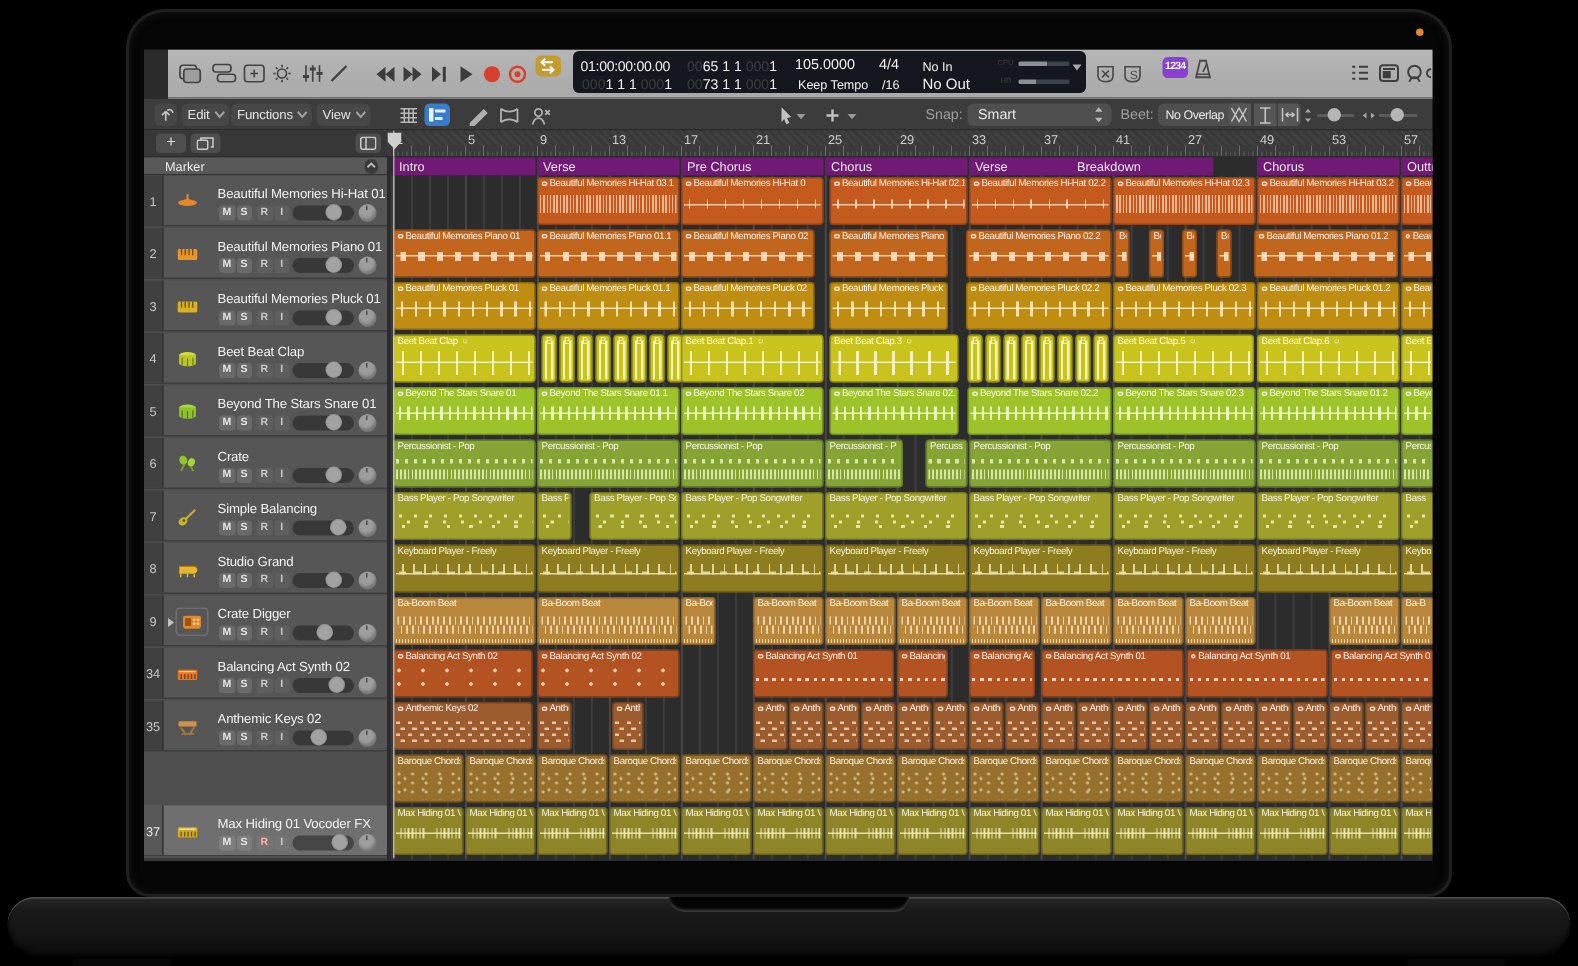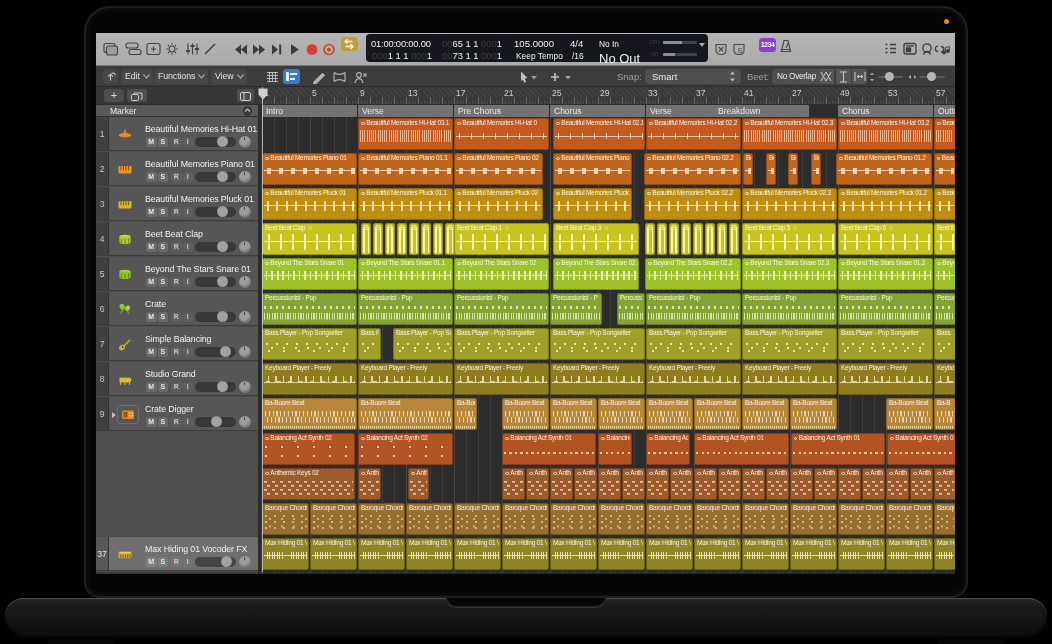--- a/index.html
+++ b/index.html
@@ -2,21 +2,21 @@
 <html><head><meta charset="utf-8"><style>
 *{margin:0;padding:0;box-sizing:border-box}
 html,body{width:1052px;height:644px;background:#000;overflow:hidden;font-family:"Liberation Sans",sans-serif}
 .ab{position:absolute}
 #lid{position:absolute;left:84px;top:6px;width:884px;height:592px;background:#050505;border-radius:26px 26px 16px 16px;box-shadow:inset 0 0 0 2px #1f1f1f, inset 0 0 6px 3px rgba(60,60,60,.25)}
 #base{position:absolute;left:5px;top:598px;width:1042px;height:40px;border-radius:22px 22px 26px 26px;background:linear-gradient(180deg,#3d3d3d 0,#242424 2px,#1a1a1a 9px,#161616 50%,#0e0e0e 88%);box-shadow:inset 0 1px 0 #4a4a4a,inset 0 -2px 3px rgba(0,0,0,.8)}
 #scoop{position:absolute;left:446px;top:598px;width:160px;height:10px;background:#050505;border-radius:0 0 80px 80px;box-shadow:inset 0 -1.5px 2px rgba(120,120,120,.5)}
 #ft1,#ft2{position:absolute;top:639px;width:66px;height:5px;background:#070707;border-radius:3px}
 #cam{position:absolute;left:944px;top:19px;width:5px;height:5px;border-radius:50%;background:#e2882b}
 #scr{position:absolute;left:96px;top:33px;width:859px;height:541px;background:#2b2b2b;overflow:hidden}
-#cbar{position:absolute;left:0;top:0;width:859px;height:33px;background:linear-gradient(#b6b6b6,#a9a9a9);border-bottom:1px solid #7c7c7c}
+#cbar{position:absolute;left:16px;top:0;width:859px;height:33px;background:linear-gradient(#b6b6b6,#a9a9a9);border-bottom:1px solid #7c7c7c}
 #mrow{position:absolute;left:0;top:33px;width:859px;height:21px;background:#3c3c3c;border-bottom:1px solid #2a2a2a}
 .mbtn{position:absolute;top:3px;height:15px;background:#474747;border-radius:4px;color:#e2e2e2;font-size:8.8px;line-height:15px;text-align:left;padding:0 4px;white-space:nowrap;letter-spacing:-0.1px}
 .lcd{position:absolute;left:270px;top:1px;width:342px;height:28px;background:#14171d;border-radius:4px;color:#eee}
 .lt{position:absolute;font-size:10px;color:#f0f0f0;white-space:nowrap}
 .dim{color:rgba(240,240,240,.17)}
 #panel{position:absolute;left:0;top:54px;width:162px;height:489px;background:#4e4e4e}
 #phead{position:absolute;left:0;top:54px;width:162px;height:17.5px;background:#373737;border-bottom:1px solid #2e2e2e}
 #mkr{position:absolute;left:0;top:71.5px;width:162px;height:12.5px;background:#595959;border-bottom:1px solid #333;color:#ececec;font-size:8.5px;line-height:12px}
 .trow{position:absolute;left:0;width:162px;border-bottom:1px solid #3d3d3d;background:#565656}
 .trow.sel{background:#6f6f6f}
@@ -33,21 +33,21 @@
 .vkn{position:absolute;top:-0.5px;width:11px;height:11px;border-radius:50%;background:#a2a2a2;box-shadow:inset 0 0 1px #666}
 .pan{position:absolute;left:143px;top:18.5px;width:12px;height:12px;border-radius:50%;background:#9d9d9d;box-shadow:inset -1px -2px 2px rgba(0,0,0,.25)}
 .pan:after{content:"";position:absolute;left:5.2px;top:1px;width:1.2px;height:3.5px;background:#4f4f4f}
 .ticon{position:absolute;left:21px;top:10px;width:16px;height:14px}
 #arr{position:absolute;left:162px;top:84px;width:697px;height:455.5px;background:#2c2c2c;background-image:repeating-linear-gradient(90deg,rgba(255,255,255,.075) 0 1px,transparent 1px 12px),repeating-linear-gradient(90deg,rgba(255,255,255,.06) 0 1px,transparent 1px 48px);background-position:4px 0,4px 0}
 #ruler{position:absolute;left:162px;top:54px;width:697px;height:17.5px;background:#3a3a3a;border-bottom:1px solid #2d2d2d}
 #rhatch{position:absolute;left:0;top:0;width:697px;height:10px;background:repeating-linear-gradient(45deg,#404040 0 2px,#393939 2px 4px)}
 #rticks{position:absolute;left:0;bottom:0;width:697px;height:7px;background-image:repeating-linear-gradient(90deg,#6a6a6a 0 1px,transparent 1px 12px),repeating-linear-gradient(90deg,#4e4e4e 0 1px,transparent 1px 3px);background-size:100% 7px,100% 3px;background-position:4px 0,4px 4px;background-repeat:no-repeat}
 .rnum{position:absolute;top:0.5px;font-size:8.5px;color:#cdcdcd}
 #mtrk{position:absolute;left:162px;top:71.5px;width:697px;height:12.5px;background:#2c2c2c}
-.msec{position:absolute;top:0;height:12px;background:#737373;color:#e9e9e9;font-size:8.5px;line-height:12px;border-radius:1px}
+.msec{position:absolute;top:0;height:12px;background:#701a75;color:#e9e9e9;font-size:8.5px;line-height:12px;border-radius:1px}
 .rg{position:absolute;border-radius:2.5px;box-shadow:inset 0 0 0 1px rgba(0,0,0,.25)}
 .rg b{position:absolute;left:3px;top:0.5px;right:2px;font-weight:normal;font-size:6.5px;line-height:9.5px;color:rgba(255,252,245,.92);white-space:nowrap;overflow:hidden;letter-spacing:-0.25px}
 .lp{display:inline-block;width:3.8px;height:3.8px;border:1px solid rgba(255,253,247,.8);border-radius:50%;margin-right:1.5px}
 .pt{position:absolute;left:2px;right:2px}
 
 .p1d{top:12px;height:12px;background:repeating-linear-gradient(90deg,var(--ink) 0 1px,transparent 1px 2.2px);opacity:.8}
 .p1s{top:15px;height:7px;background-image:repeating-linear-gradient(90deg,var(--ink) 0 1.3px,transparent 1.3px 12px),linear-gradient(var(--ink),var(--ink));background-size:100% 6px,100% 1px;background-position:3px 0.5px,0 3px;background-repeat:no-repeat}
 .p2{top:14px;height:8px;background-image:repeating-linear-gradient(90deg,var(--ink) 0 4px,transparent 4px 12px),linear-gradient(var(--ink),var(--ink));background-size:100% 6px,100% 1.1px;background-position:3px 1px,0 3.5px;background-repeat:no-repeat}
 .p3{top:13px;height:10px;background-image:repeating-linear-gradient(90deg,var(--ink) 0 1.6px,transparent 1.6px 9.5px),linear-gradient(var(--ink),var(--ink));background-size:100% 10px,100% 1.1px;background-position:3px 0,0 4.5px;background-repeat:no-repeat}
 .p4{top:10px;height:18px;background-image:repeating-linear-gradient(90deg,var(--ink) 0 1.6px,transparent 1.6px 12px),linear-gradient(var(--ink),var(--ink));background-size:100% 16px,100% 1px;background-position:4px 1px,0 8px;background-repeat:no-repeat}
@@ -113,21 +113,21 @@
 <div class="lcd">
 <span class="lt" style="left:5px;top:3.5px;font-size:9.4px;letter-spacing:-0.2px">01:00:00:00.00</span>
 <span class="lt" style="left:6px;top:15.5px;font-size:9.4px"><span class="dim">000</span>1 1 1 <span class="dim">000</span>1</span>
 <span class="lt" style="left:76px;top:3.5px;font-size:9.4px"><span class="dim">00</span>65 1 1 <span class="dim">000</span>1</span>
 <span class="lt" style="left:76px;top:15.5px;font-size:9.4px"><span class="dim">00</span>73 1 1 <span class="dim">000</span>1</span>
 <span class="lt" style="left:148px;top:3.5px;font-size:9.6px">105.0000</span>
 <span class="lt" style="left:150px;top:16.5px;font-size:8.4px">Keep Tempo</span>
 <span class="lt" style="left:204px;top:3.5px;font-size:9.6px">4/4</span>
 <span class="lt" style="left:206px;top:16.5px;font-size:8.4px">/16</span>
 <span class="lt" style="left:233px;top:4.5px;font-size:8.4px">No In</span>
-<span class="lt" style="left:233px;top:16.5px;font-size:13px">No Out</span>
+<span class="lt" style="left:233px;top:16.5px;font-size:10px">No Out</span>
 <span class="lt dim" style="left:283px;top:5px;font-size:5px">CPU</span>
 <div class="ab" style="left:297px;top:7px;width:34px;height:2.5px;background:linear-gradient(90deg,#8a8f98 0 55%,#3d434e 55%);border-radius:1px"></div>
 <span class="lt dim" style="left:285px;top:17px;font-size:5px">HD</span>
 <div class="ab" style="left:297px;top:19px;width:34px;height:2.5px;background:linear-gradient(90deg,#8a8f98 0 35%,#3d434e 35%);border-radius:1px"></div>
 <span style="position:absolute;right:3px;top:9px;width:0;height:0;border-left:3.5px solid transparent;border-right:3.5px solid transparent;border-top:4.5px solid #aaa"></span>
 </div>
 <svg class="ab" style="left:618px;top:7px" width="80" height="19" viewBox="0 0 80 19">
         <g fill="none" stroke="#4a4a4a" stroke-width="1.1">
 <path d="M2 4.5h10v6c0 2.5-2 4-5 4s-5-1.5-5-4z" rx="2"></path>
           <path d="M4.7 7l4.6 4.6M9.3 7l-4.6 4.6"></path>
@@ -408,20 +408,57 @@
         <circle cx="9.4" cy="8.8" r="0.8" fill="#ffd9a8"></circle>
         <circle cx="12" cy="8.8" r="0.8" fill="#ffd9a8"></circle>
       </svg>
       <div class="tname">Crate Digger</div>
       <div class="mb" style="left:50px">M</div>
       <div class="mb" style="left:61.5px">S</div>
       <div class="mb d" style="left:75px">R</div>
       <div class="mb d" style="left:86.5px">I</div>
       <div class="vsl">
         <div class="vkn" style="left:15.5px"></div>
+      </div>
+      <div class="pan"></div>
+    </div>
+<div class="trow" style="top:399.0px;height:34.0px">
+      <div class="tnum">
+        <div style="margin-top:11.5px">34</div>
+      </div>
+      <svg class="ticon" style="left:21px" width="16" height="14" viewBox="0 0 16 14">
+        <rect x="1.5" y="4.5" width="13" height="6.8" rx="1" fill="#e2762a"></rect>
+        <path d="M3.8 7.5v3.2M6.1 7.5v3.2M8.4 7.5v3.2M10.7 7.5v3.2M13 7.5v3.2" stroke="#8a3c08" stroke-width="0.9"></path>
+        <path d="M2.5 5.8h11" stroke="#ffc890" stroke-width="0.8"></path>
+      </svg>
+      <div class="tname">Balancing Act Synth 02</div>
+      <div class="mb" style="left:50px">M</div>
+      <div class="mb" style="left:61.5px">S</div>
+      <div class="mb d" style="left:75px">R</div>
+      <div class="mb d" style="left:86.5px">I</div>
+      <div class="vsl">
+        <div class="vkn" style="left:23.5px"></div>
+      </div>
+      <div class="pan"></div>
+    </div>
+<div class="trow" style="top:434.0px;height:34.0px">
+      <div class="tnum">
+        <div style="margin-top:11.5px">35</div>
+      </div>
+      <svg class="ticon" style="left:21px" width="16" height="14" viewBox="0 0 16 14">
+        <rect x="2" y="3.8" width="12" height="3.6" rx="0.7" fill="#cf9348"></rect>
+        <path d="M3.5 7.8 7 13M12.5 7.8 9 13M4 12.3h8.4" stroke="#b07a34" stroke-width="1.1"></path>
+      </svg>
+      <div class="tname">Anthemic Keys 02</div>
+      <div class="mb" style="left:50px">M</div>
+      <div class="mb" style="left:61.5px">S</div>
+      <div class="mb d" style="left:75px">R</div>
+      <div class="mb d" style="left:86.5px">I</div>
+      <div class="vsl">
+        <div class="vkn" style="left:11.5px"></div>
       </div>
       <div class="pan"></div>
     </div>
 <div class="trow sel" style="top:504.0px;height:34.0px">
       <div class="tnum">
         <div style="margin-top:11.5px">37</div>
       </div>
       <svg class="ticon" style="left:21px" width="16" height="14" viewBox="0 0 16 14">
         <rect x="1.5" y="4.5" width="13" height="6.8" rx="1" fill="#cfa928"></rect>
         <path d="M3.8 7.5v3.2M6.1 7.5v3.2M8.4 7.5v3.2M10.7 7.5v3.2M13 7.5v3.2" stroke="#70570a" stroke-width="0.9"></path>

